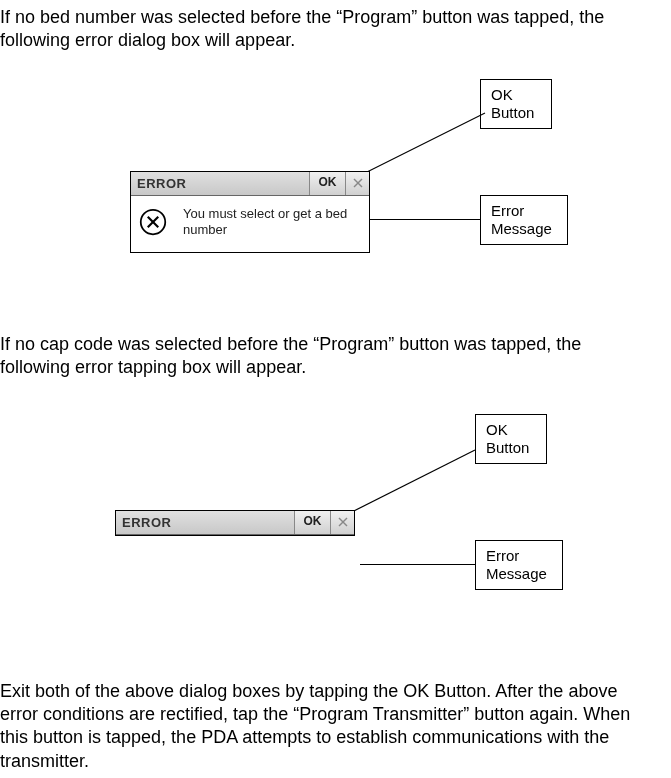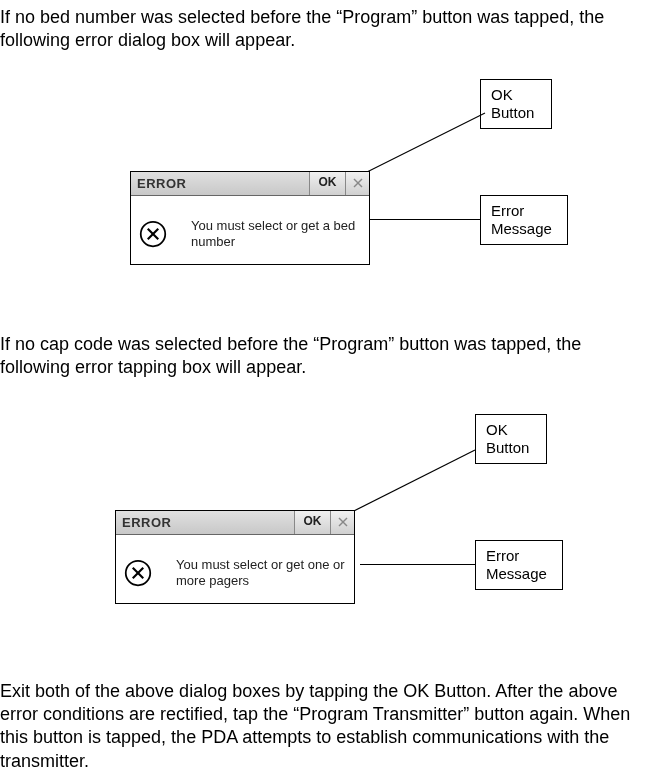--- a/index.html
+++ b/index.html
@@ -59,22 +59,21 @@
       display: flex;
       align-items: center;
       justify-content: center;
       background: linear-gradient(to bottom, #f0f0f0, #d0d0d0);
       border-left: 1px solid #888;
     }
     .dialog-body {
       display: flex;
       align-items: center;
       padding: 10px 8px 14px 8px;
-      gap: 24px;
-      margin-top: 12px;
+      gap: 16px;
     }
     .err-icon {
       width: 28px;
       height: 28px;
       flex-shrink: 0;
     }
     .err-msg {
       font-size: 13px;
       font-family: Arial, sans-serif;
       line-height: 1.25;
@@ -153,24 +152,16 @@
     <div class="dialog-titlebar">
       <div class="dialog-title">ERROR</div>
       <div class="dialog-ok">OK</div>
       <div class="dialog-close">
         <svg width="12" height="12" viewBox="0 0 12 12">
           <line x1="2" y1="2" x2="10" y2="10" stroke="#888" stroke-width="1.5"></line>
           <line x1="10" y1="2" x2="2" y2="10" stroke="#888" stroke-width="1.5"></line>
         </svg>
       </div>
     </div>
-    <div class="dialog-body">
-      <svg class="err-icon" viewBox="0 0 32 32">
-        <circle cx="16" cy="16" r="14" fill="#fff" stroke="#000" stroke-width="2"></circle>
-        <line x1="10" y1="10" x2="22" y2="22" stroke="#000" stroke-width="2.5"></line>
-        <line x1="22" y1="10" x2="10" y2="22" stroke="#000" stroke-width="2.5"></line>
-      </svg>
-      <div class="err-msg">You must select or get one or more pagers</div>
-    </div>
   </div>
 </div>
 
 <p class="para">Exit both of the above dialog boxes by tapping the OK Button.  After the above error conditions are rectified, tap the “Program Transmitter” button again.  When this button is tapped, the PDA attempts to establish communications with the transmitter.</p>
 
 </body></html>

